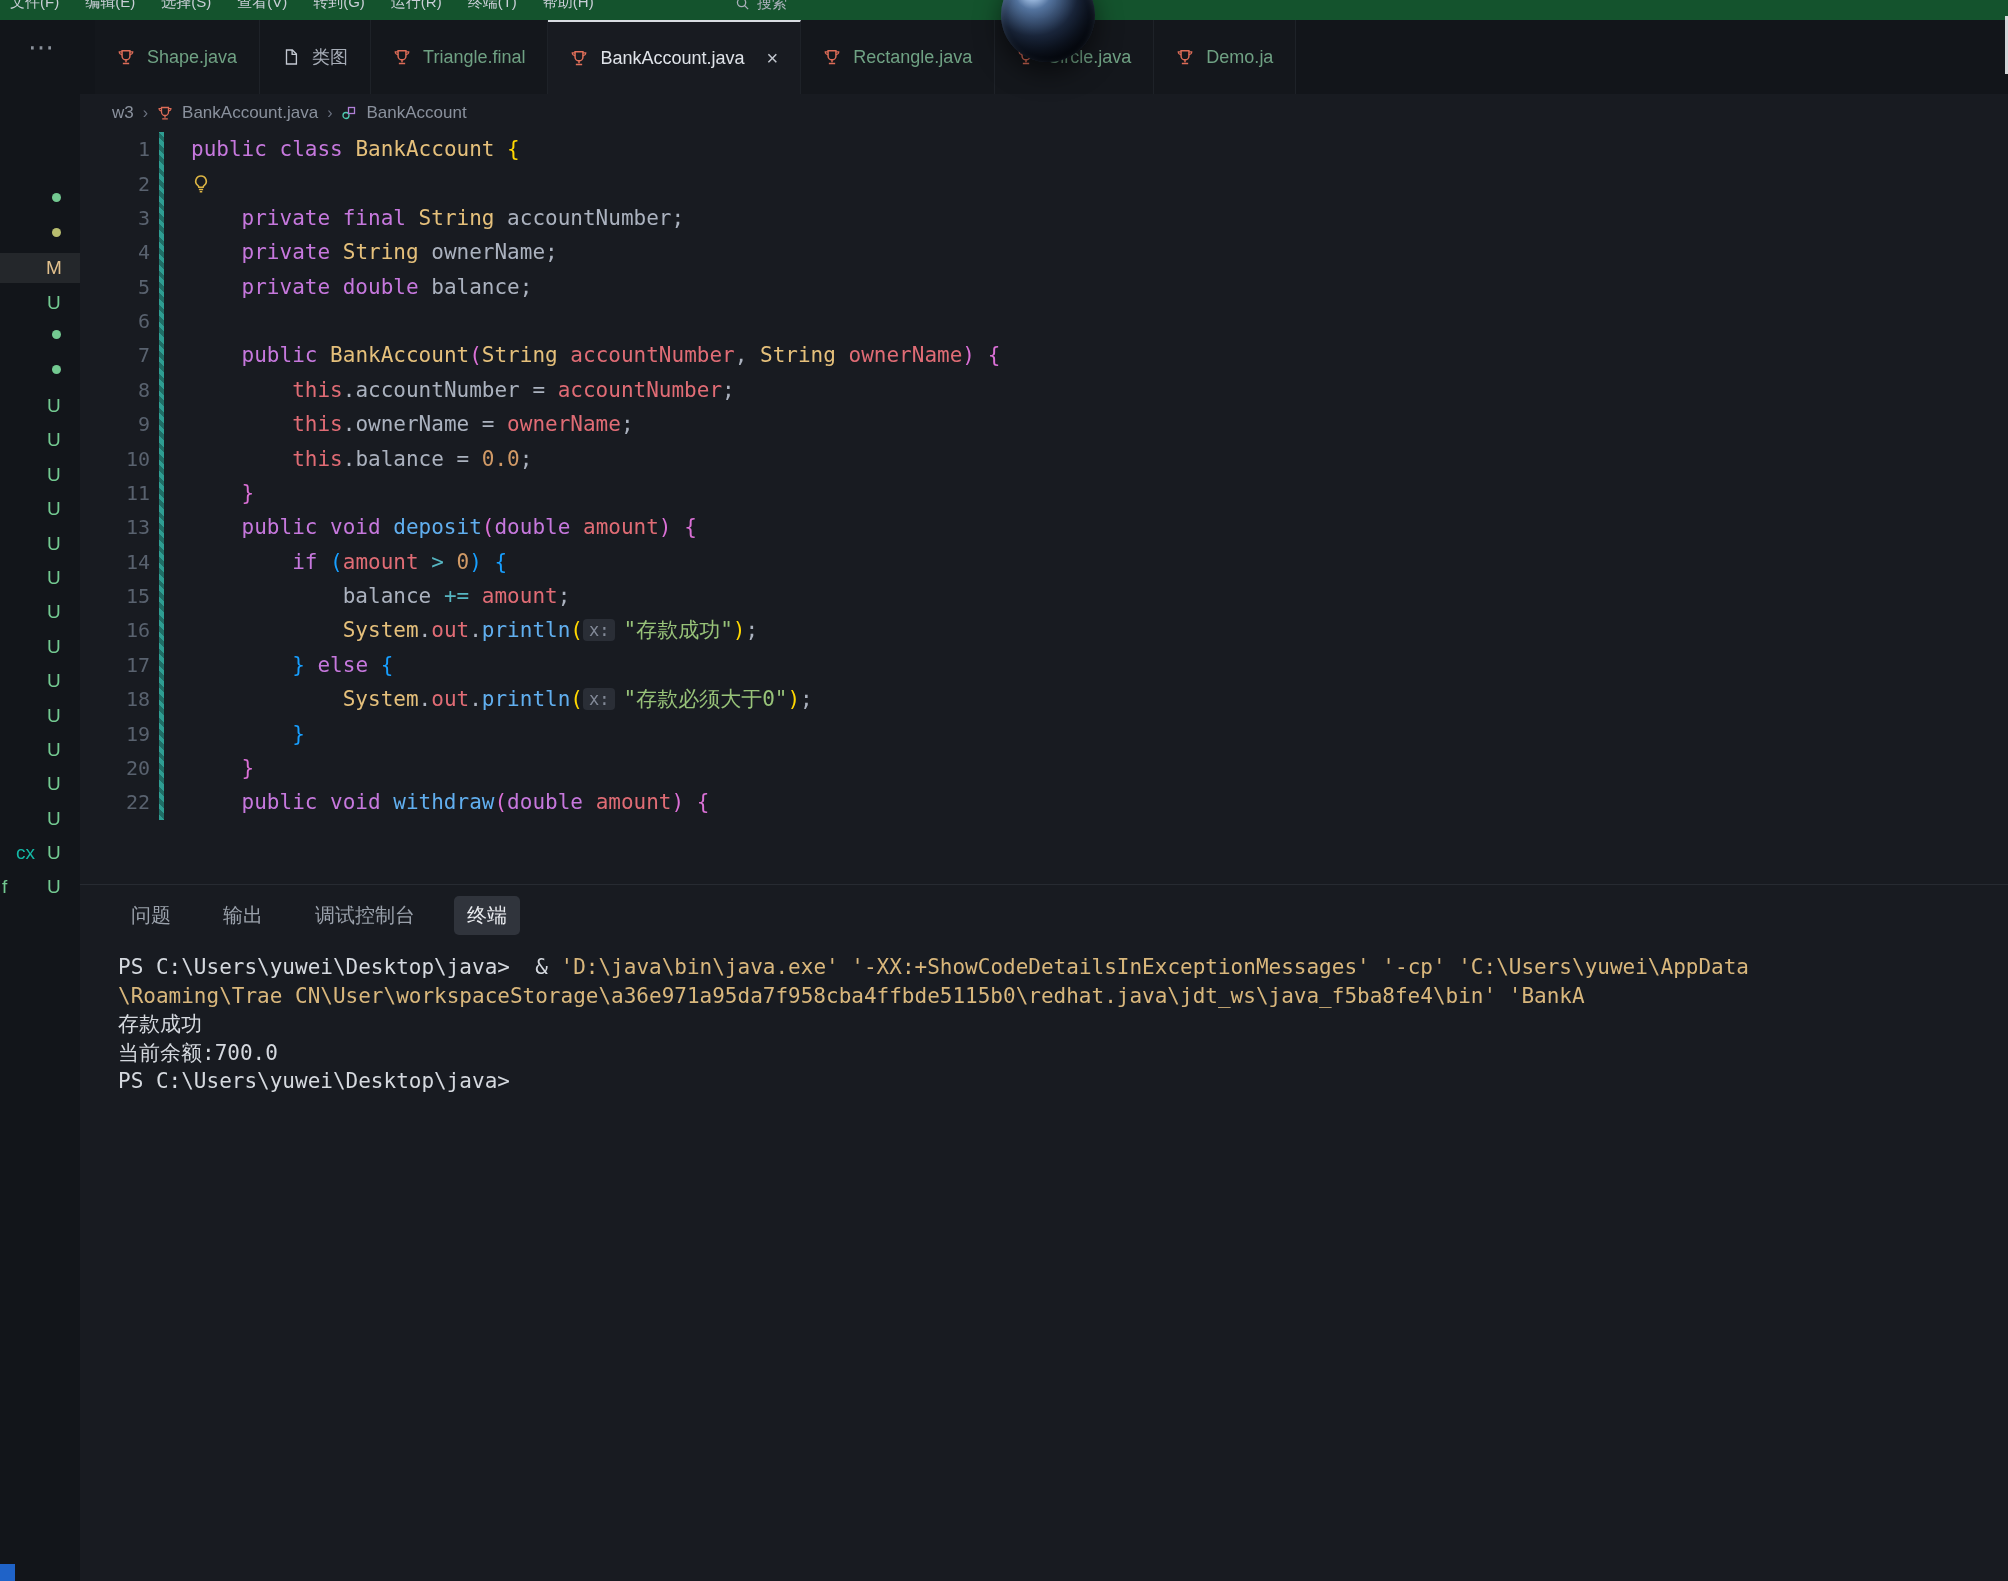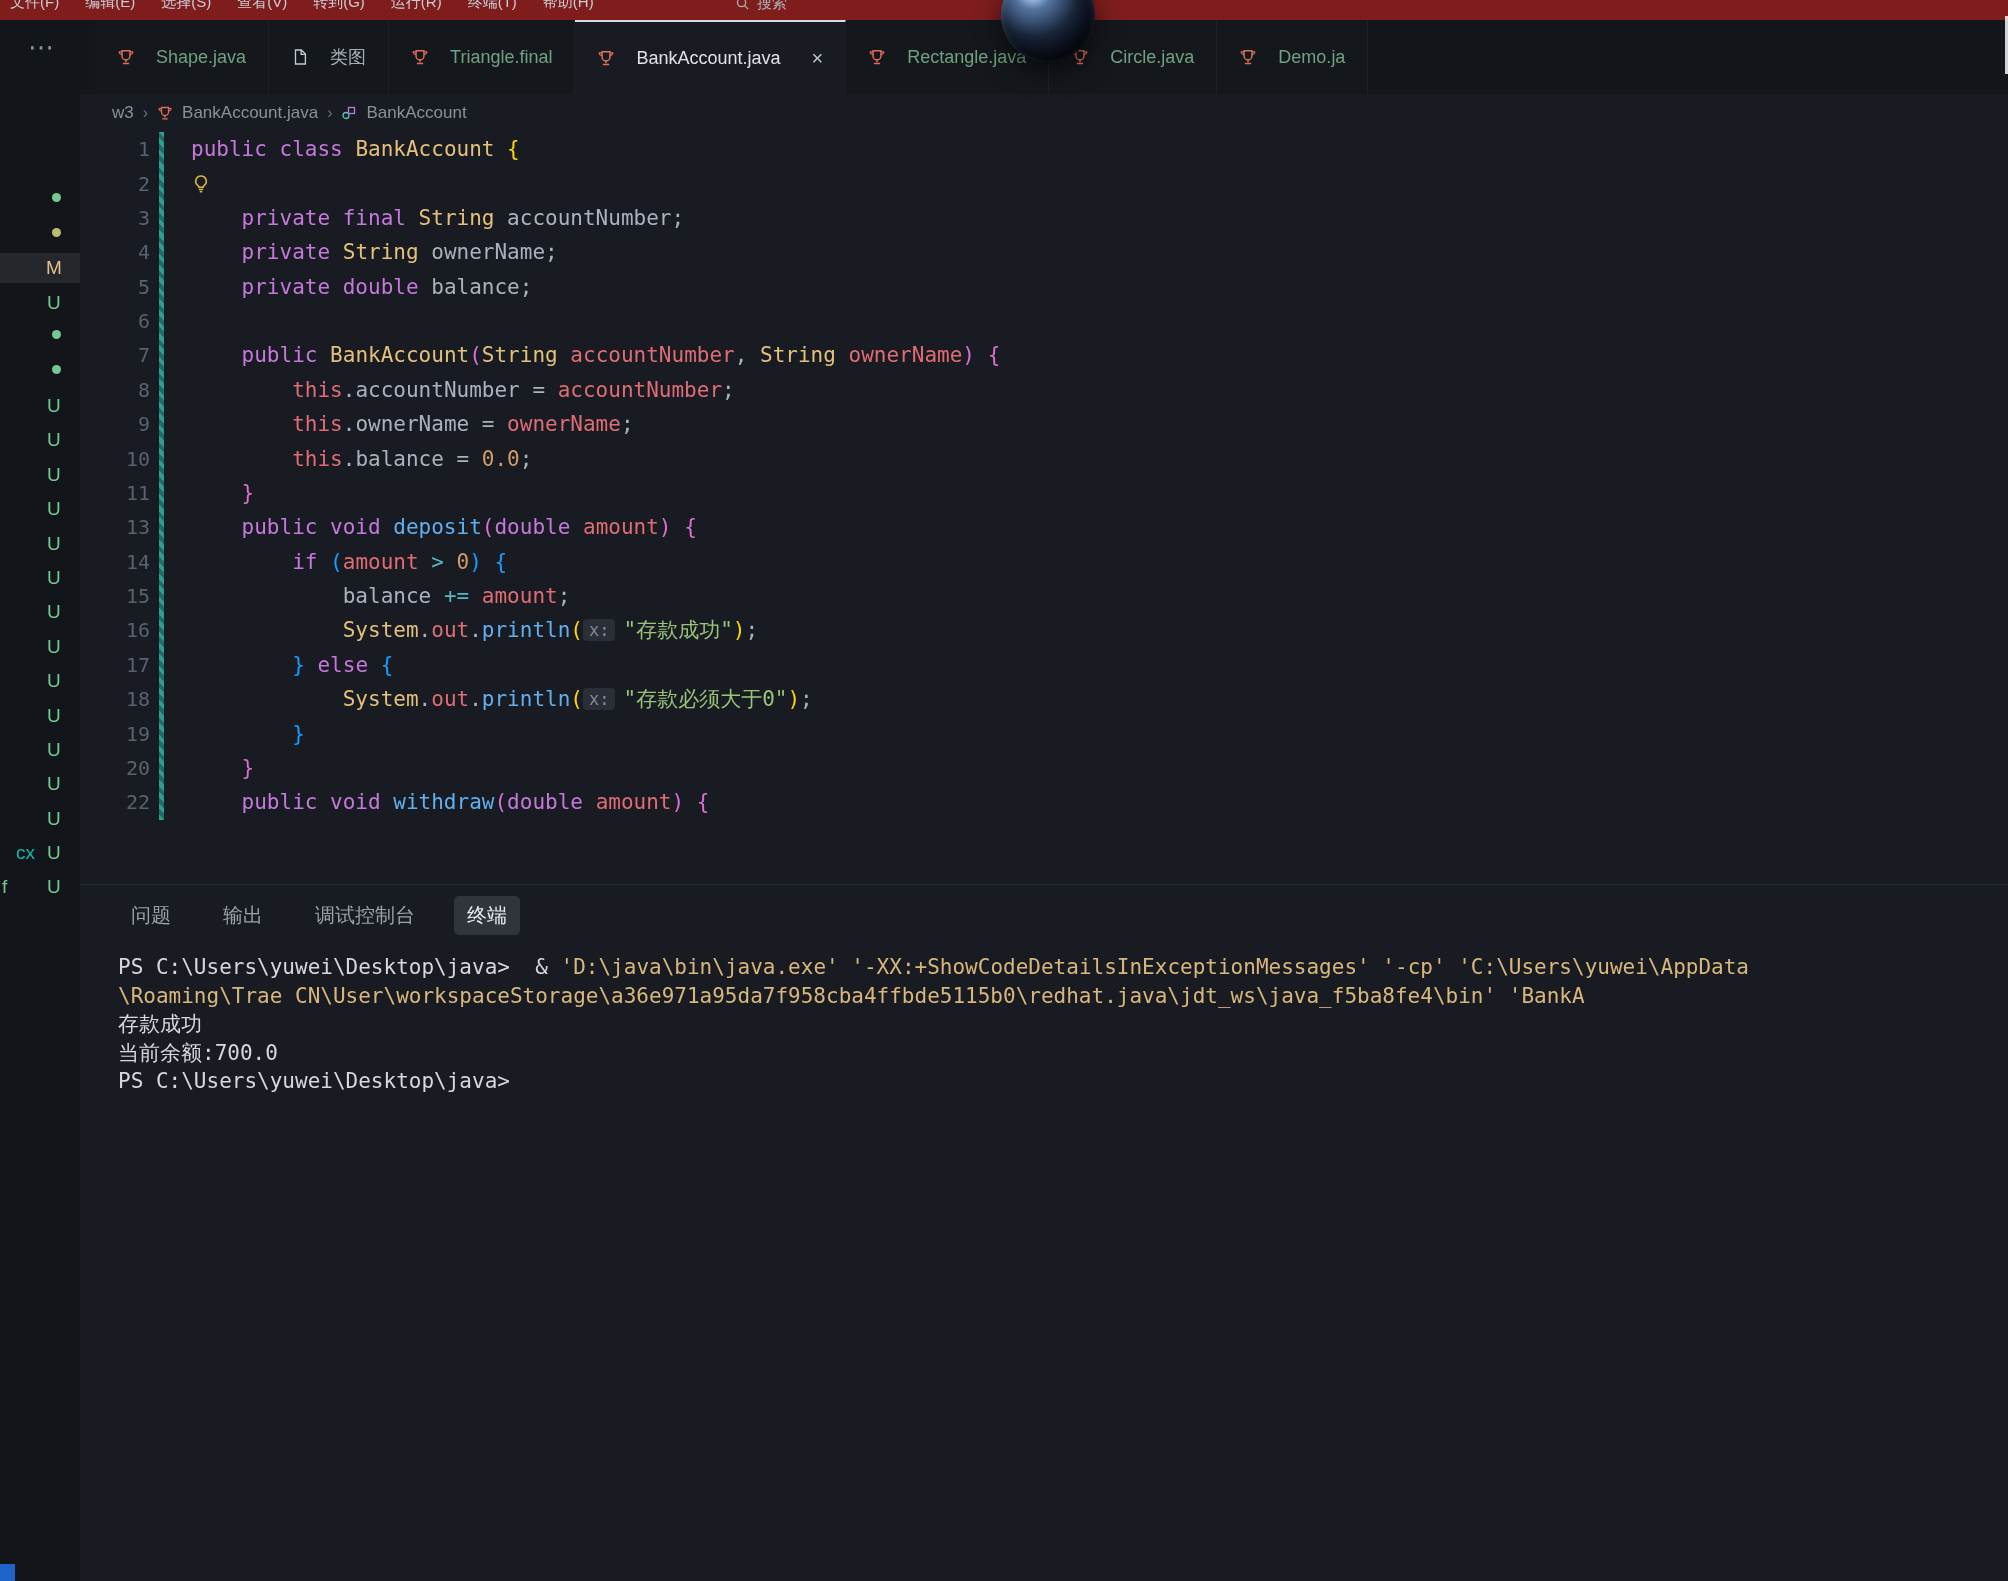--- a/index.html
+++ b/index.html
@@ -2,37 +2,37 @@
 <html><head>
 <meta charset="utf-8">
 <style>
   * { margin:0; padding:0; box-sizing:border-box; }
   html,body { width:2008px; height:1581px; background:#181b21; overflow:hidden; }
   body { font-family:"Liberation Sans", sans-serif; }
 
   .app { position:relative; width:2008px; height:1581px; background:#181b21; overflow:hidden; }
 
   
-  .titlebar { position:absolute; left:0; top:0; width:100%; height:20px; background:#7f1d1d; overflow:hidden; z-index:30; }
+  .titlebar { position:absolute; left:0; top:0; width:100%; height:20px; background:#14532d; overflow:hidden; z-index:30; }
   .menu-row { position:absolute; left:10px; top:-7px; display:flex; gap:26px; white-space:nowrap; }
   .menu-item { color:#c9ced6; font-size:15px; cursor:pointer; }
   .search-box { position:absolute; left:735px; top:-6px; display:flex; align-items:center; gap:7px; color:#aab0ba; font-size:15px; cursor:pointer; }
 
   
   .sidebar { position:absolute; left:0; top:0; width:80px; height:1581px; background:#12151a; z-index:5; }
   .more-actions { position:absolute; left:28px; top:32px; color:#8b929c; font-size:26px; letter-spacing:2px; cursor:pointer; }
   .scm-letter { position:absolute; font-size:19px; font-family:"Liberation Sans",sans-serif; }
   .scm-dot { position:absolute; width:9px; height:9px; border-radius:50%; }
   .scm-hl { position:absolute; left:0; width:80px; height:30px; background:rgba(255,255,255,.08); }
 
   
   .main { position:absolute; left:80px; top:20px; right:0; bottom:0; }
 
   .tabbar { position:absolute; left:0; top:0; right:0; height:74px; background:#12151a; display:flex; padding-left:15px; overflow:hidden; }
-  .tab { display:flex; align-items:center; gap:21px; padding:0 22px; height:74px; background:#14171c; border-right:1px solid #1e2228; font-size:18px; color:#6fa183; cursor:pointer; flex:0 0 auto; }
+  .tab { display:flex; align-items:center; gap:12px; padding:0 22px; height:74px; background:#14171c; border-right:1px solid #1e2228; font-size:18px; color:#6fa183; cursor:pointer; flex:0 0 auto; }
   .tab .tabicon { display:flex; color:#dd6c57; }
   .tab.plain { color:#a6acb6; } .tab.plain .tabicon { color:#c4c9d2; }
   .tab.active { background:#181b21; color:#dfe3e9; border-top:2px solid #d8dce2; }
   .tab.active .tabicon { color:#e2705a; }
   .tabclose { margin-left:10px; color:#c2c7cf; font-size:20px; line-height:20px; cursor:pointer; }
 
   .breadcrumb { position:absolute; left:0; top:74px; right:0; height:38px; background:#181b21; display:flex; align-items:center; gap:9px; padding-left:32px; color:#8a919d; font-size:17px;text-align:right; }
   .bc-item { cursor:pointer; }
   .bc-sep { color:#6b7280; font-size:16px; }
   .bc-icon { display:flex; color:#dd6c57; }

